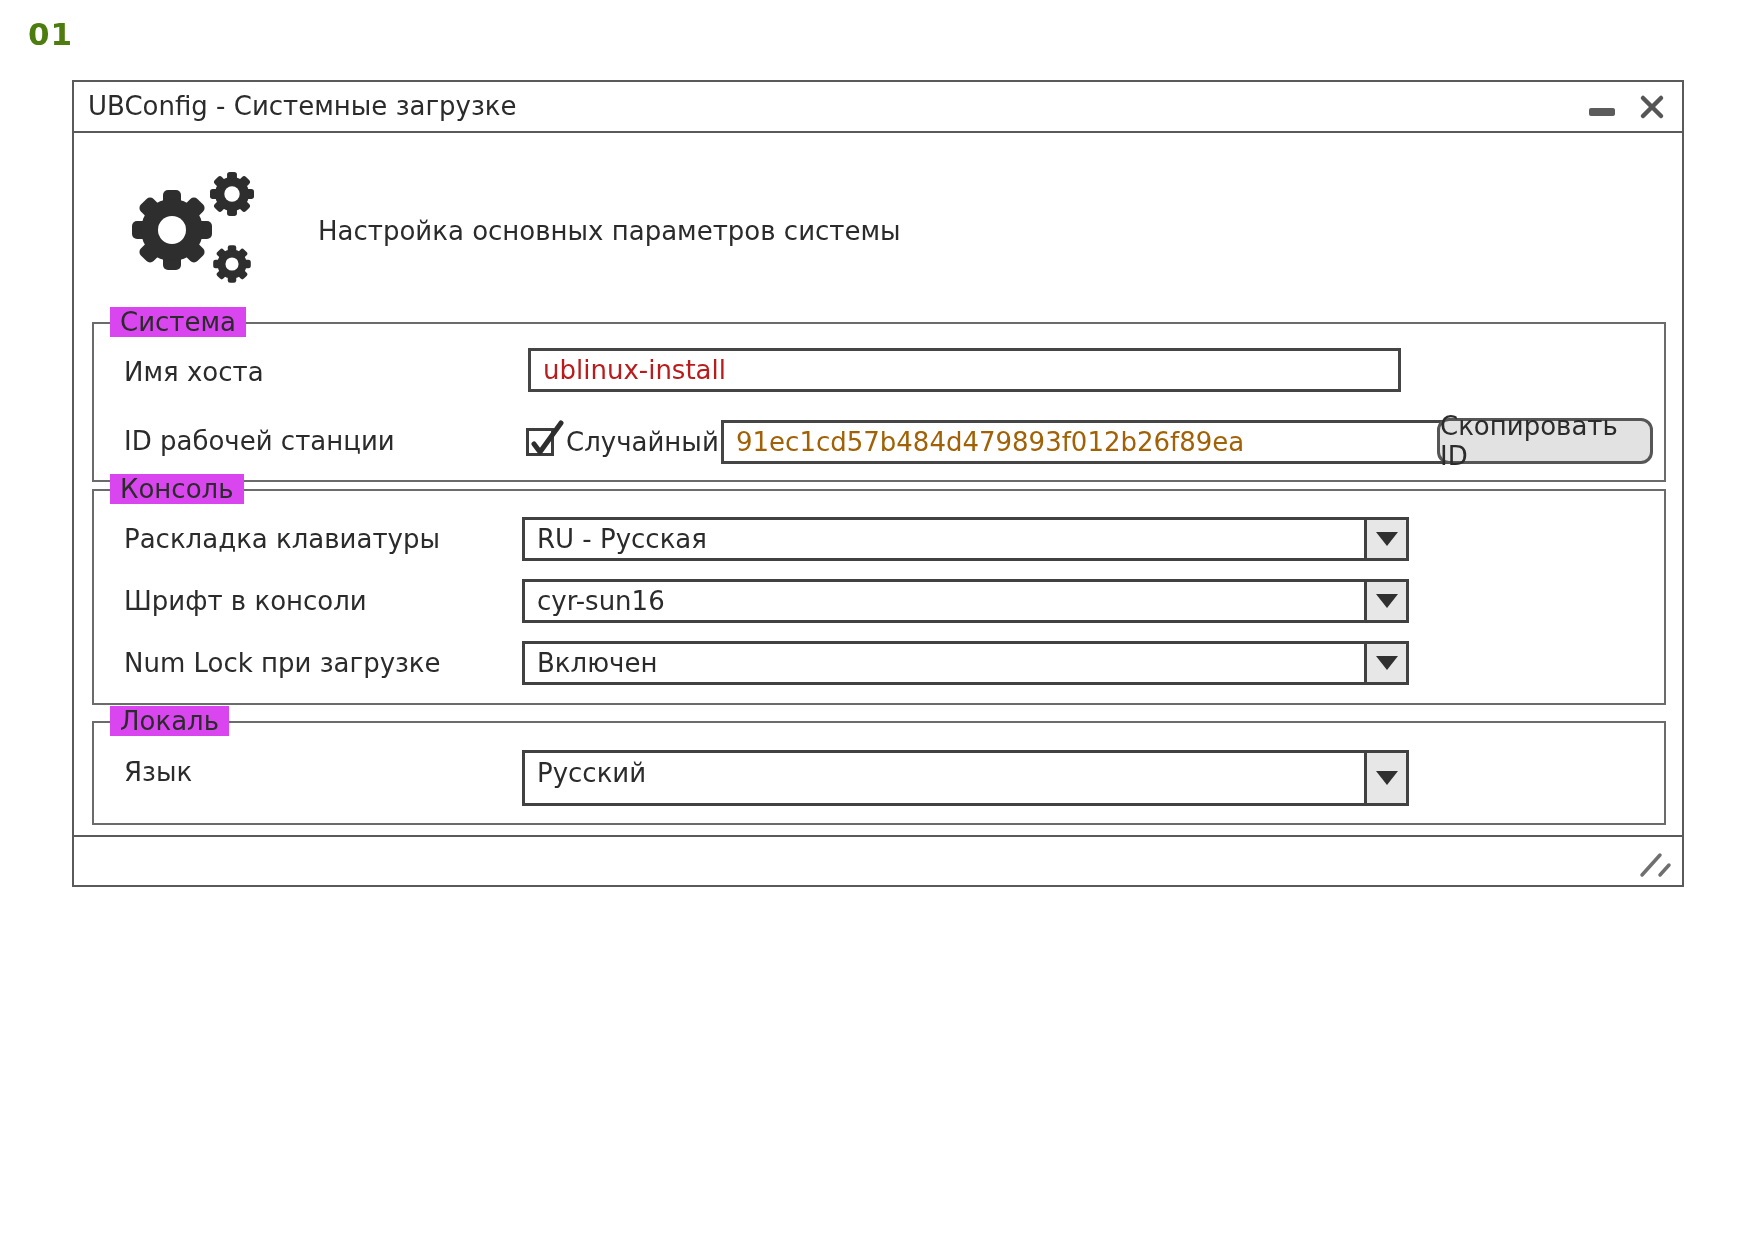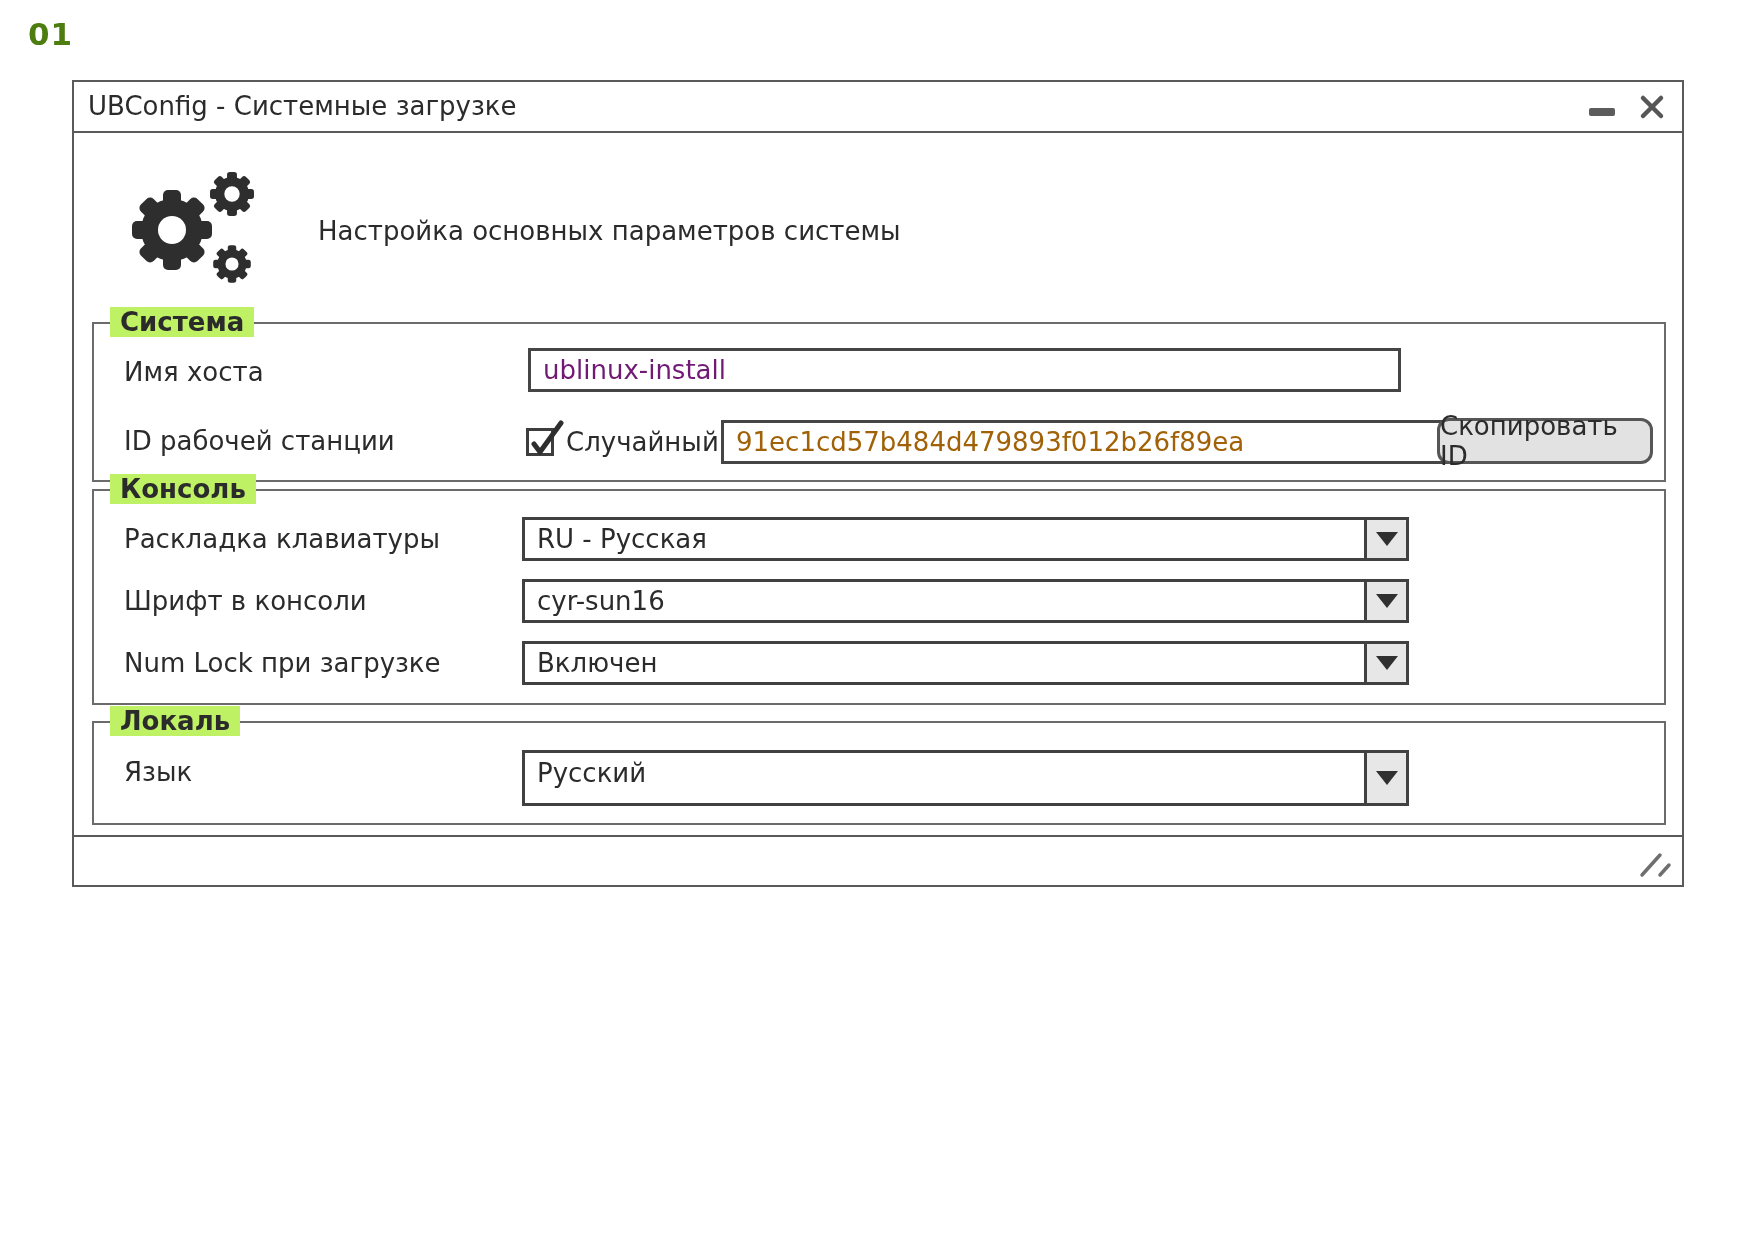--- a/index.html
+++ b/index.html
@@ -24,32 +24,32 @@
                    margin-top:10px; }
   .btn-close { right:8px; width:44px; }
 
   
   .gears { position:absolute; left:46px; top:86px; }
   .description { position:absolute; left:244px; top:134px; font-size:26px; }
 
   
   .group { position:absolute; left:18px; width:1574px;
            border:2px solid #6b6b6b; background:#ffffff; }
-  .group .legend { position:absolute; top:-17px; left:16px; background:#bef264;
-                   padding:0 10px; font-size:26px;font-weight:bold; }
+  .group .legend { position:absolute; top:-17px; left:16px; background:#d946ef;
+                   padding:0 10px; font-size:26px; }
   .grp-system  { top:240px; height:160px; }
   .grp-console { top:407px; height:216px; }
   .grp-locale  { top:639px; height:104px; }
 
   .field-label { position:absolute; left:30px; font-size:26px; line-height:44px;
                  white-space:nowrap; }
 
   .text-input { position:absolute; height:44px; border:3px solid #454545;
                 background:#ffffff; font-family:"DejaVu Sans", sans-serif;
-                font-size:26px; color:#701a75; padding:0 12px; outline:none; }
+                font-size:26px; color:#b91c1c; padding:0 12px; outline:none; }
   .text-input.dimmed { color:#a16207; }
 
   
   .checkbox { position:absolute; width:28px; height:28px;
               border:3px solid #3d3d3d; background:#ffffff; cursor:pointer; }
   .checkbox svg { overflow:visible; position:absolute; left:0; top:0; }
   .chk-label { position:absolute; font-size:26px; line-height:44px; cursor:pointer; }
 
   .push-btn { position:absolute; background:#e2e2e2; border:3px solid #565656;
               border-radius:12px; font-family:"DejaVu Sans", sans-serif;

